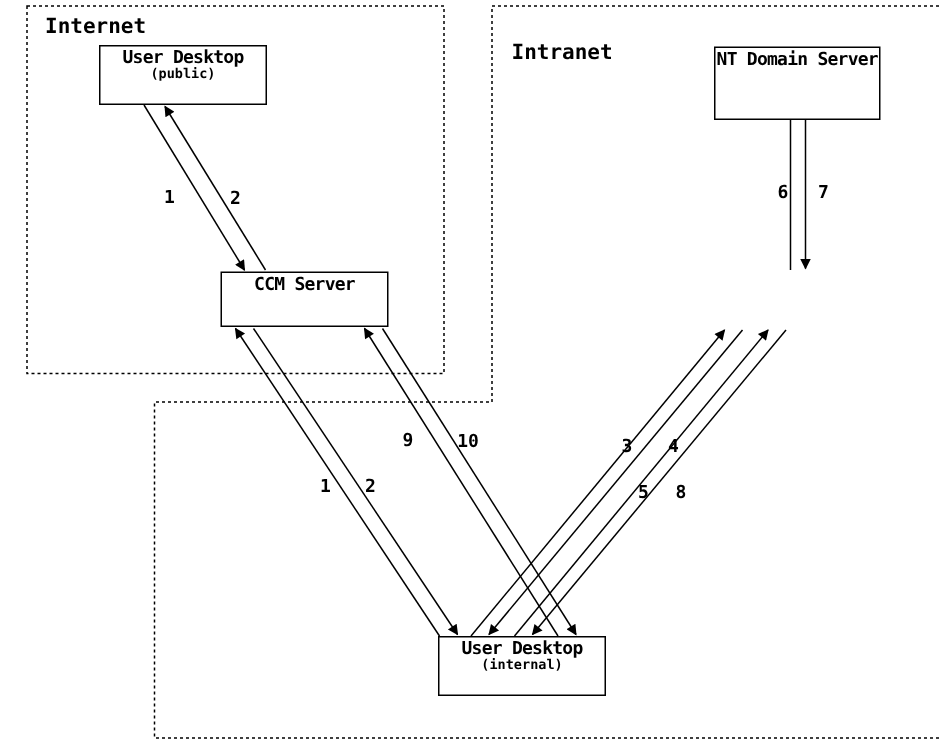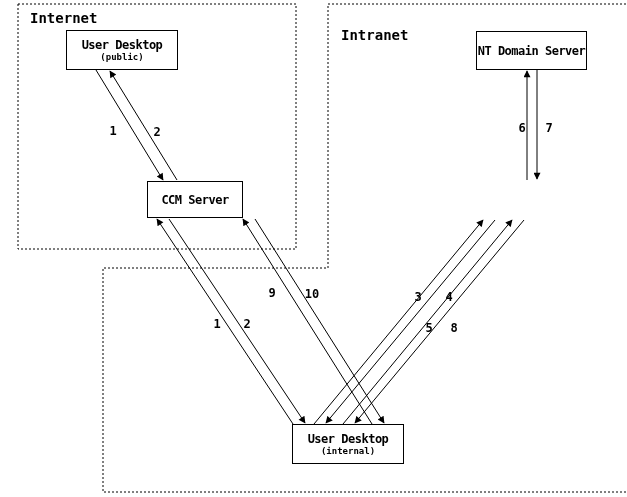--- a/index.html
+++ b/index.html
@@ -19,21 +19,21 @@
     color: #000;
     white-space: nowrap;
   }
   .node {
     position: absolute;
     border: 1px solid #000;
     background: #fff;
     display: flex;
     flex-direction: column;
     align-items: center;
-    justify-content: center;
+    justify-content: flex-start;
     box-sizing: border-box;
     color: #000;
   }
   .node-title {
     font: bold 12px "DejaVu Sans Mono", monospace;
     white-space: nowrap;
     letter-spacing: -0.5px;
   }
   .node-sub {
     font: bold 9px "DejaVu Sans Mono", monospace;
@@ -83,25 +83,25 @@
   </svg>
 
   <div class="region-label" style="left:14px; top:10px;">Internet</div>
   <div class="region-label" style="left:325px; top:27px;">Intranet</div>
 
   <div class="node" style="left:50px; top:30px; width:112px; height:40px;">
     <div class="node-title">User Desktop</div>
     <div class="node-sub">(public)</div>
   </div>
 
-  <div class="node" style="left:131px; top:181px; width:96px; height:37px;">
+  <div class="node" style="left:131px; top:181px; width:112px; height:37px;">
     <div class="node-title">CCM Server</div>
   </div>
 
-  <div class="node" style="left:460px; top:31px; width:111px; height:39px;">
+  <div class="node" style="left:460px; top:31px; width:111px; height:49px;">
     <div class="node-title">NT Domain Server</div>
   </div>
 
 
   <div class="node" style="left:276px; top:424px; width:112px; height:40px;">
     <div class="node-title">User Desktop</div>
     <div class="node-sub">(internal)</div>
   </div>
 
   <span class="step" style="left:97px;  top:131px;">1</span>

